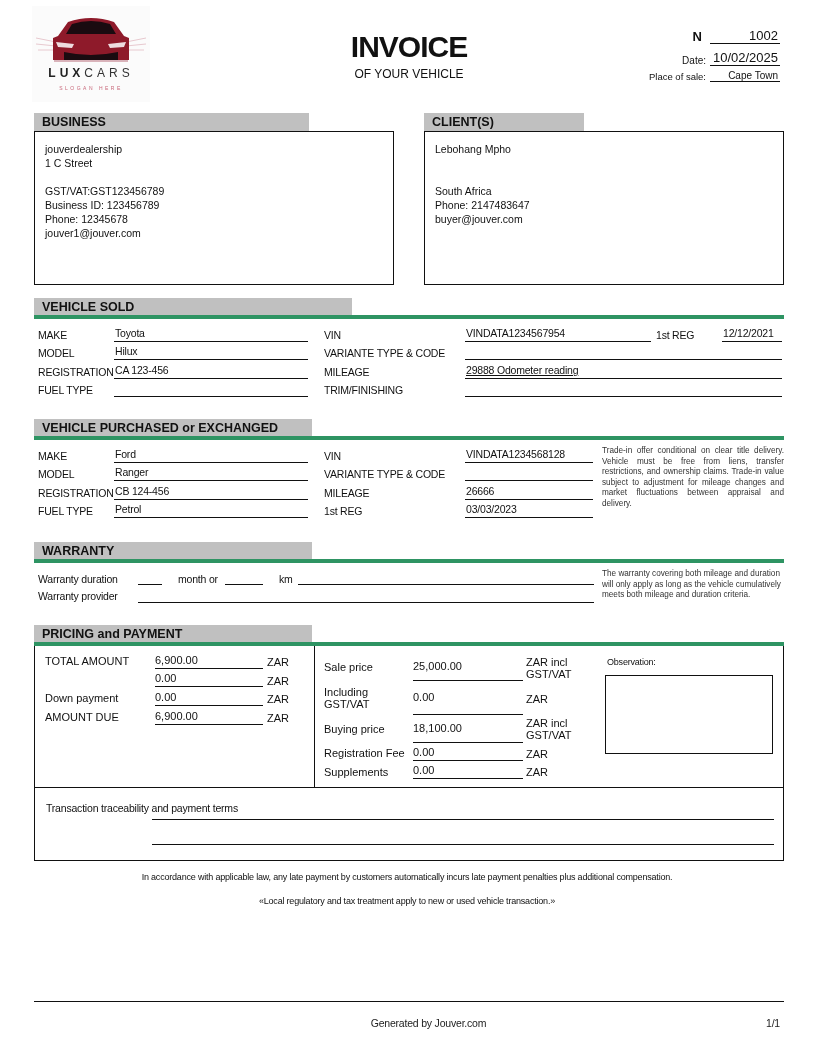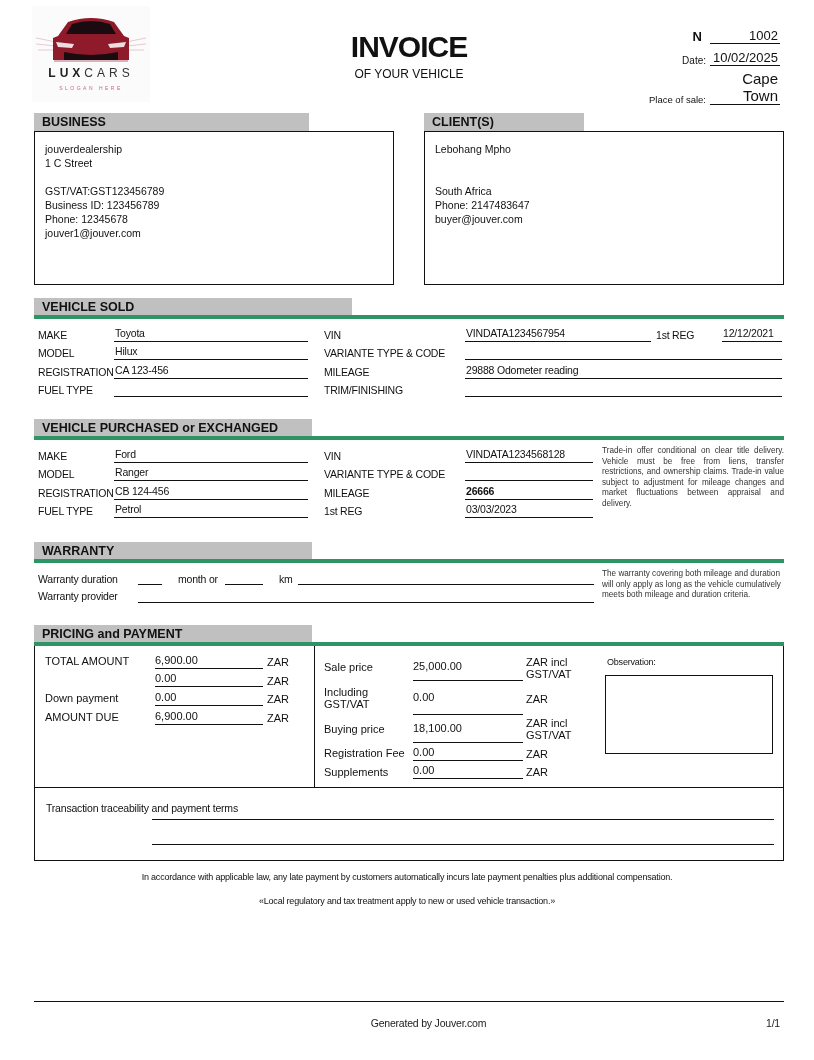--- a/index.html
+++ b/index.html
@@ -73,21 +73,21 @@
 <div class="meta-row" style="top:28px; font-size:13px;">
   <span class="meta-label" style="font-weight:bold; margin-right:8px;">N</span>
   <span class="meta-value" style="font-size:13px;">1002</span>
 </div>
 <div class="meta-row" style="top:50px;">
   <span class="meta-label" style="font-size:10px;">Date:</span>
   <span class="meta-value" style="font-size:13px;">10/02/2025</span>
 </div>
 <div class="meta-row" style="top:70px;">
   <span class="meta-label" style="font-size:9.5px;">Place of sale:</span>
-  <span class="meta-value" style="font-size:15px;">Cape Town</span>
+  <span class="meta-value" style="font-size:10px;">Cape Town</span>
 </div>
 
 <div class="sec-head" style="left:34px; top:113px; width:275px;">BUSINESS</div>
 <div class="box" style="left:34px; top:131px; width:360px; height:154px;"></div>
 <div class="box-lines" style="left:45px; top:142px;">
   <div>jouverdealership</div>
   <div>1 C Street</div>
   <div style="height:14px;"></div>
   <div>GST/VAT:GST123456789</div>
   <div>Business ID: 123456789</div>
@@ -117,21 +117,21 @@
   <span class="field-label" style="left:38px; top:384px;">FUEL TYPE</span>
   <span class="uline" style="left:114px; top:382px; width:194px;"></span>
 
   <span class="field-label" style="left:324px; top:329px;">VIN</span>
   <span class="uline" style="left:465px; top:327px; width:186px;">VINDATA1234567954</span>
   <span class="field-label" style="left:656px; top:329px;">1st REG</span>
   <span class="uline" style="left:722px; top:327px; width:60px;">12/12/2021</span>
   <span class="field-label" style="left:324px; top:347px;">VARIANTE TYPE &amp; CODE</span>
   <span class="uline" style="left:465px; top:345px; width:317px;"></span>
   <span class="field-label" style="left:324px; top:366px;">MILEAGE</span>
-  <span class="uline" style="left:465px; top:364px; width:317px;">29888 Odometer reading</span>
+  <span class="uline" style="left:465px; top:364px; width:317px;text-decoration:underline;">29888 Odometer reading</span>
   <span class="field-label" style="left:324px; top:384px;">TRIM/FINISHING</span>
   <span class="uline" style="left:465px; top:382px; width:317px;"></span>
 </div>
 
 <div class="sec-head" style="left:34px; top:419px; width:278px;">VEHICLE PURCHASED or EXCHANGED</div>
 <div class="green-bar" style="top:436px;"></div>
 <div class="cond">
   <span class="field-label" style="left:38px; top:450px;">MAKE</span>
   <span class="uline" style="left:114px; top:448px; width:194px;">Ford</span>
   <span class="field-label" style="left:38px; top:468px;">MODEL</span>
@@ -139,21 +139,21 @@
   <span class="field-label" style="left:38px; top:487px;">REGISTRATION</span>
   <span class="uline" style="left:114px; top:485px; width:194px;">CB 124-456</span>
   <span class="field-label" style="left:38px; top:505px;">FUEL TYPE</span>
   <span class="uline" style="left:114px; top:503px; width:194px;">Petrol</span>
 
   <span class="field-label" style="left:324px; top:450px;">VIN</span>
   <span class="uline" style="left:465px; top:448px; width:128px;">VINDATA1234568128</span>
   <span class="field-label" style="left:324px; top:468px;">VARIANTE TYPE &amp; CODE</span>
   <span class="uline" style="left:465px; top:466px; width:128px;"></span>
   <span class="field-label" style="left:324px; top:487px;">MILEAGE</span>
-  <span class="uline" style="left:465px; top:485px; width:128px;font-weight:bold;">26666</span>
+  <span class="uline" style="left:465px; top:485px; width:128px;">26666</span>
   <span class="field-label" style="left:324px; top:505px;">1st REG</span>
   <span class="uline" style="left:465px; top:503px; width:128px;">03/03/2023</span>
 </div>
 <div class="note" style="left:602px; top:446px; width:182px;">Trade-in offer conditional on clear title delivery. Vehicle must be free from liens, transfer restrictions, and ownership claims. Trade-in value subject to adjustment for mileage changes and market fluctuations between appraisal and delivery.</div>
 
 <div class="sec-head" style="left:34px; top:542px; width:278px;">WARRANTY</div>
 <div class="green-bar" style="top:559px;"></div>
 <div class="cond">
   <span class="field-label" style="left:38px; top:573px;">Warranty duration</span>
   <span class="uline" style="left:138px; top:570px; width:24px;"></span>

